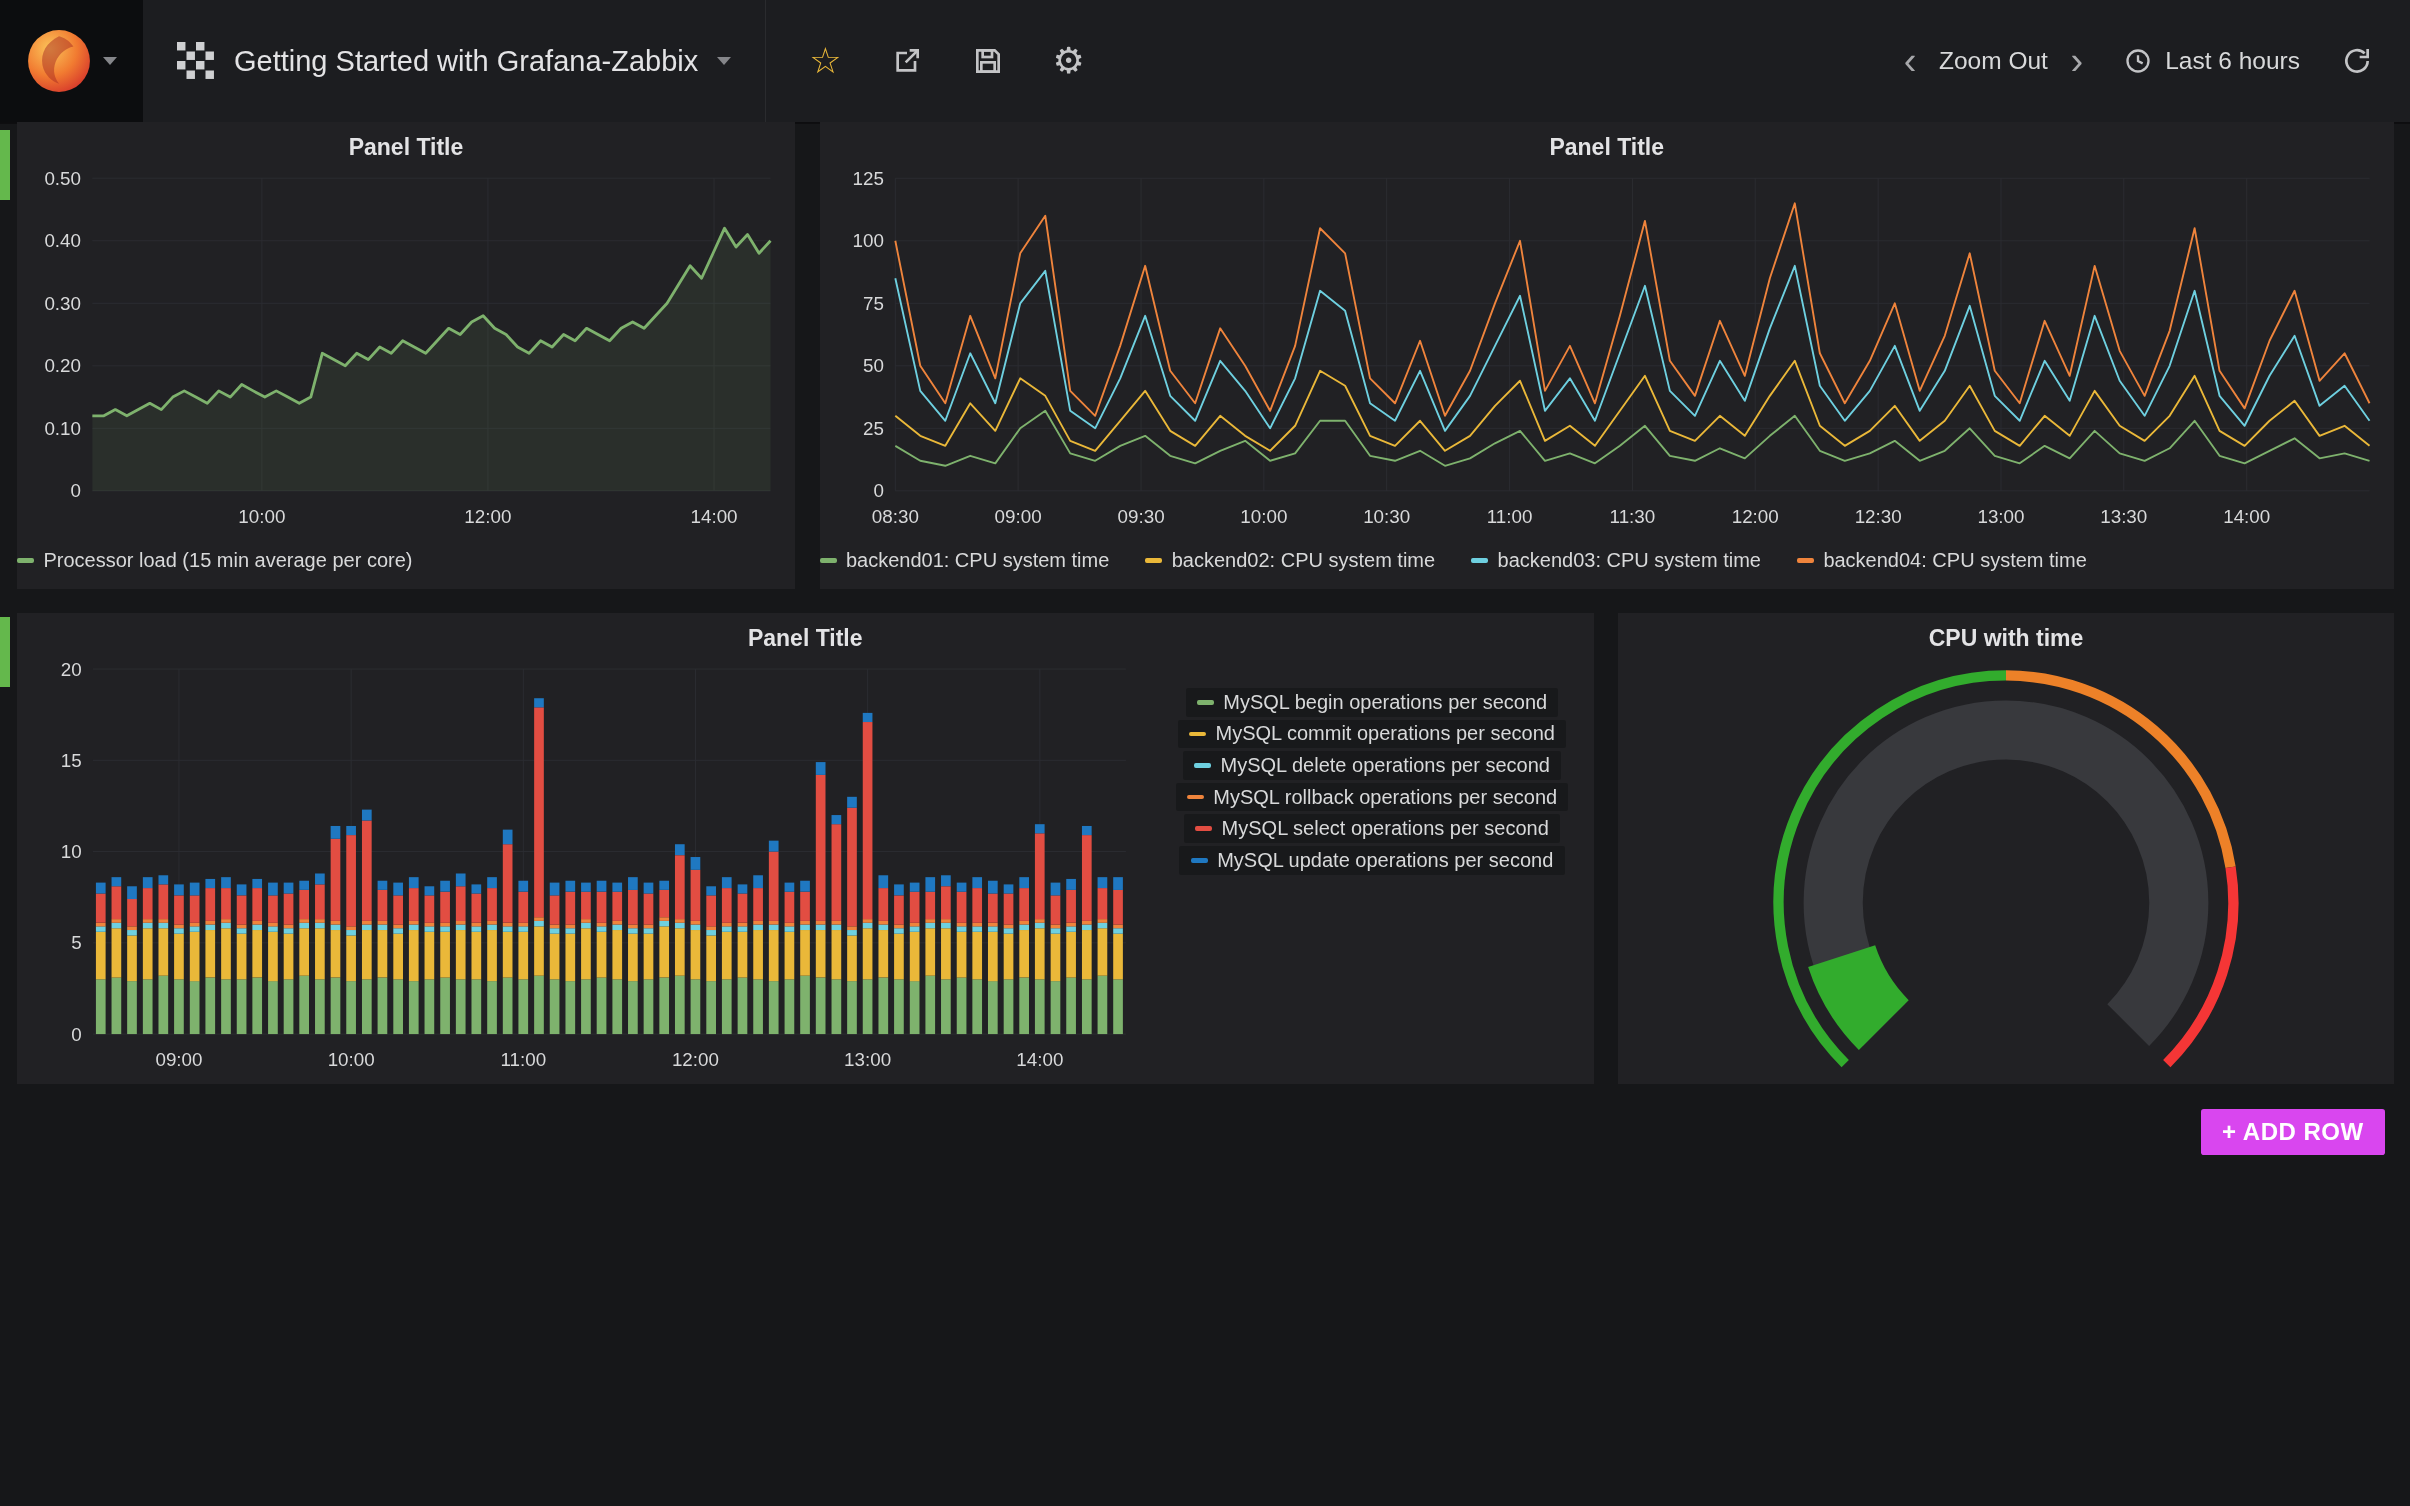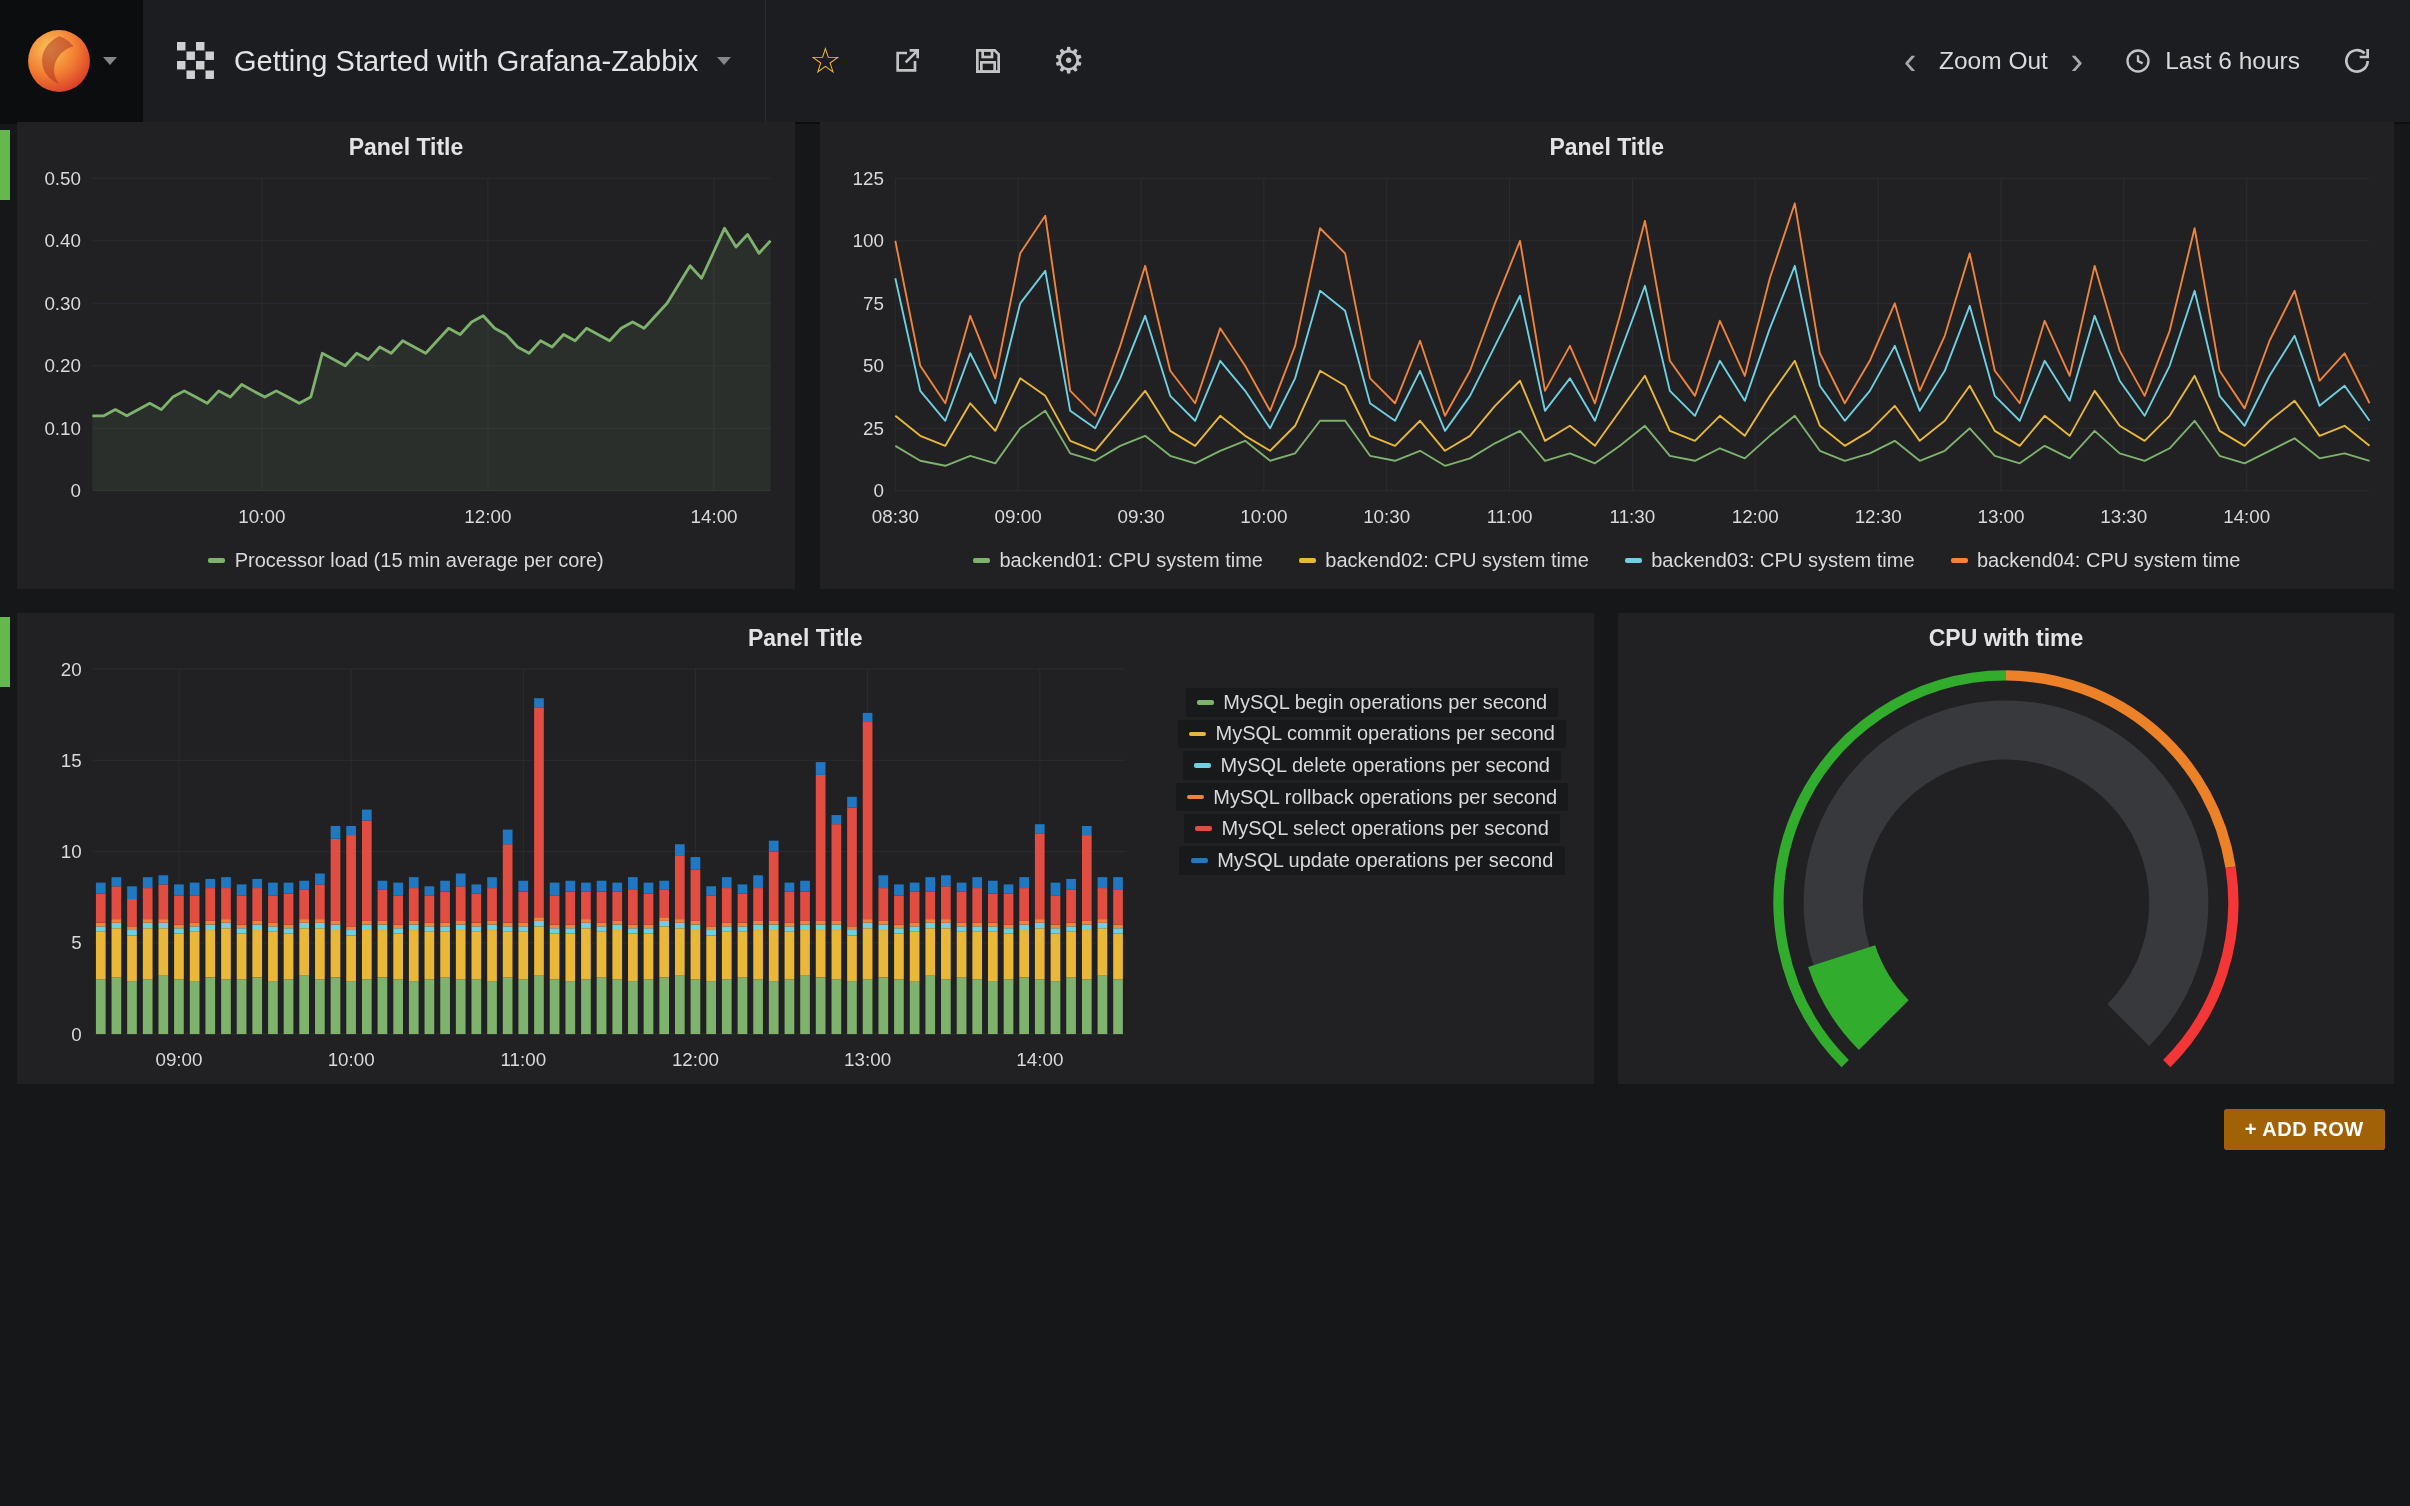--- a/index.html
+++ b/index.html
@@ -33,29 +33,29 @@
   .row-2{height:471px}
   .panel{background:#212124;display:flex;flex-direction:column;position:relative}
   .panel-p1{width:778px}
   .panel-p2{flex:1}
   .panel-p3{flex:1}
   .panel-p4{width:776px}
   .panel-title{text-align:center;font-size:23px;font-weight:700;color:#e3e3e5;padding:12.2px 0 2.8px;cursor:pointer;height:41px}
   .chart-wrap{flex:1;position:relative}
   .chart-wrap svg{position:absolute;inset:0}
   svg{font-family:"Liberation Sans",sans-serif}
-  .legend-bottom{display:flex;justify-content:center;align-items:center;gap:36px;padding:5.6px 0 13px;min-height:49px}
+  .legend-bottom{display:flex;justify-content:flex-start;align-items:center;gap:36px;padding:5.6px 0 13px;min-height:49px}
   .legend-item{display:inline-flex;align-items:center;gap:9.4px;font-size:20px;color:#d8d9da;cursor:pointer;white-space:nowrap}
   .legend-dash{width:17px;height:4.7px;border-radius:1.9px;display:inline-block}
   .panel-body{flex:1;display:flex;min-height:0}
   .legend-right{width:443px;display:flex;flex-direction:column;align-items:center;gap:3px;padding-top:34px}
   .legend-right .legend-item{padding:2.8px 11.3px;background:rgba(10,11,12,.35);border-radius:1.9px}
   .gauge-value{position:absolute;left:0;right:0;top:66%;text-align:center;font-size:77px;font-weight:700;color:#d8d9da;pointer-events:none}
   .add-row-bar{display:flex;justify-content:flex-end;padding:0 9.4px}
-  .add-row-btn{display:inline-flex;align-items:center;background:#a16207;color:#fff;border:none;border-radius:2.8px;font-family:"Liberation Sans",sans-serif;font-size:20px;font-weight:700;padding:9.4px 21px;cursor:pointer;letter-spacing:0.5px}
+  .add-row-btn{display:inline-flex;align-items:center;background:#d946ef;color:#fff;border:none;border-radius:2.8px;font-family:"Liberation Sans",sans-serif;font-size:24px;font-weight:700;padding:9.4px 21px;cursor:pointer;letter-spacing:0.5px}
   .row-handle{position:absolute;left:0;width:10.4px;height:70px;background:#64b84c;cursor:pointer;z-index:5}
   .rh1{top:130px}
   .rh2{top:617px}
 </style>
 </head>
 <body>
 
 <header class="navbar">
   <div class="logo-block">
     <svg class="logo-circle" viewBox="0 0 64 64">

